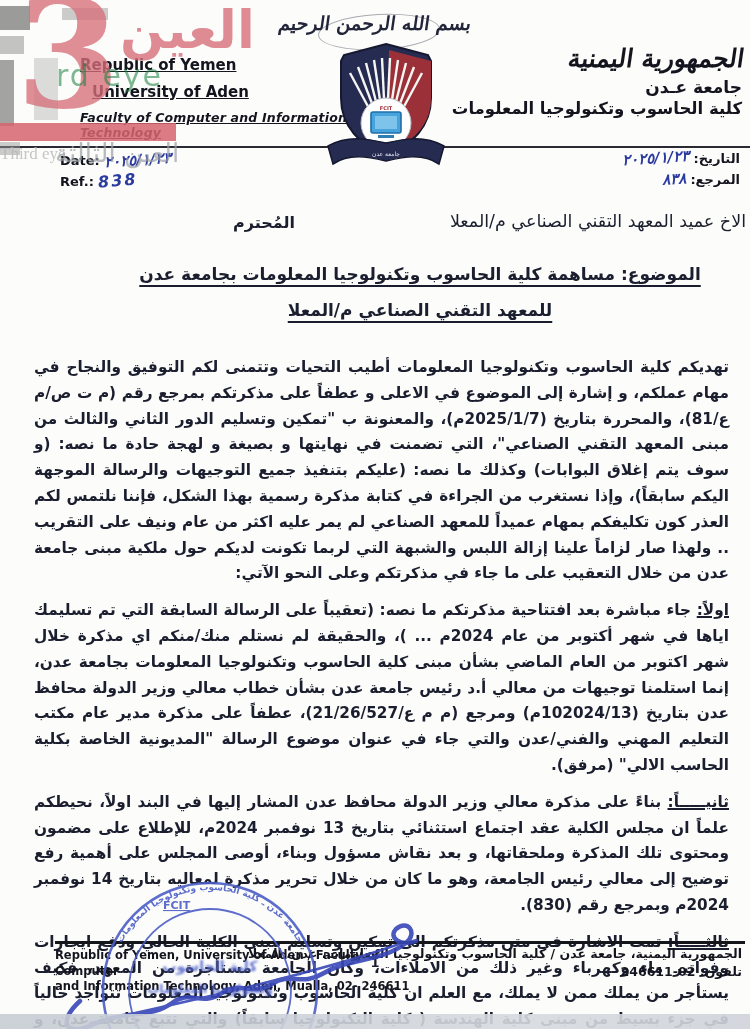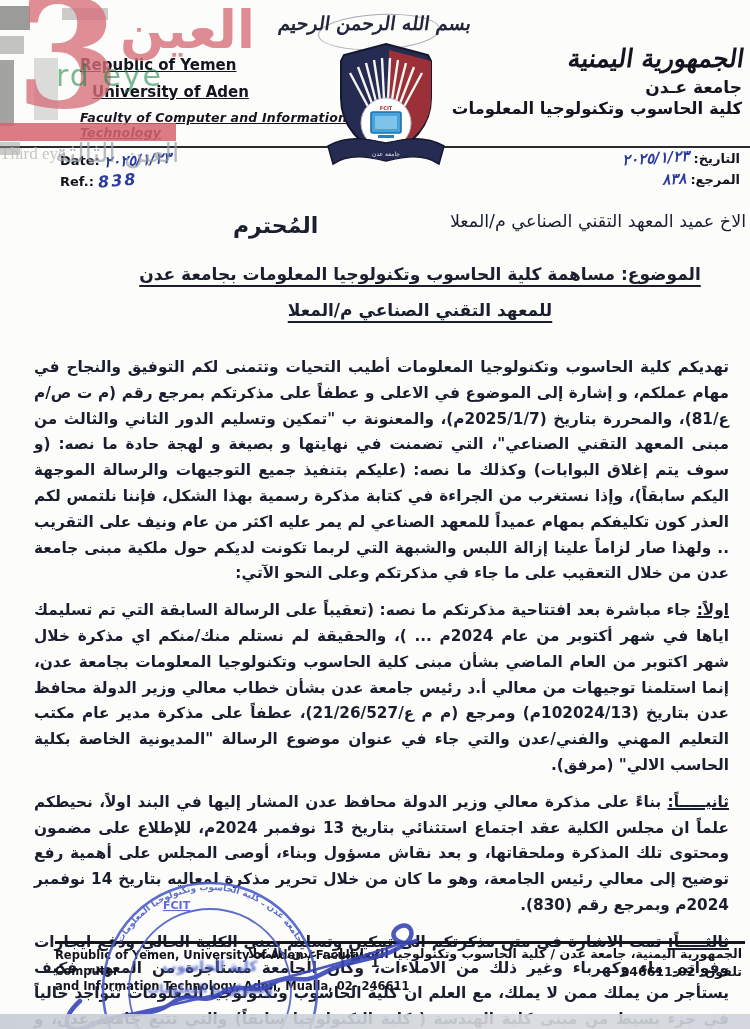--- a/index.html
+++ b/index.html
@@ -36,21 +36,21 @@
   .wm-thalitha{top:138px;left:55px;font-size:26px;color:#9aa0a6;opacity:.7;direction:rtl;}
   .glitch{position:absolute;z-index:5;pointer-events:none;}
   .g1{top:6px;left:0;width:30px;height:24px;background:#4a4a4a;opacity:.55;}
   .g2{top:8px;left:62px;width:46px;height:12px;background:#9a9a9a;opacity:.5;}
   .g3{top:36px;left:0;width:24px;height:18px;background:#8a8a8a;opacity:.5;}
   .g4{top:60px;left:0;width:14px;height:66px;background:#5a5a5a;opacity:.55;}
   .g5{top:58px;left:34px;width:24px;height:62px;background:#ababab;opacity:.4;}
   .g6{top:142px;left:0;width:20px;height:13px;background:#9a9a9a;opacity:.5;}
   
   .to-line{position:absolute;top:211px;right:4px;direction:rtl;font-size:17.5px;font-weight:normal;color:#1b1e2e;}
-  .honorific{position:absolute;top:213px;left:233px;direction:rtl;font-size:22px;font-weight:bold;color:#1b1e2e;}
+  .honorific{position:absolute;top:213px;left:233px;direction:rtl;font-size:16px;font-weight:bold;color:#1b1e2e;}
   .subject{position:absolute;top:256px;left:100px;right:10px;text-align:center;direction:rtl;
            font-size:17px;font-weight:bold;line-height:36px;color:#1b1e2e;}
   .subject span{text-decoration:underline;text-decoration-thickness:2px;text-underline-offset:5px;}
   .body-text{position:absolute;top:355px;left:34px;right:9px;direction:rtl;text-align:justify;
              font-size:15.3px;font-weight:bold;line-height:25.8px;color:#1b1e2e;}
   .body-text p{margin:0 12px 11px 0;}
   .lead{text-decoration:underline;text-decoration-thickness:2px;}
   
   .foot-rule{position:absolute;top:941px;left:55px;right:5px;height:2.5px;background:#15151c;z-index:4;}
   .foot-en{position:absolute;top:948px;left:55px;width:380px;font-size:11.5px;font-weight:bold;

